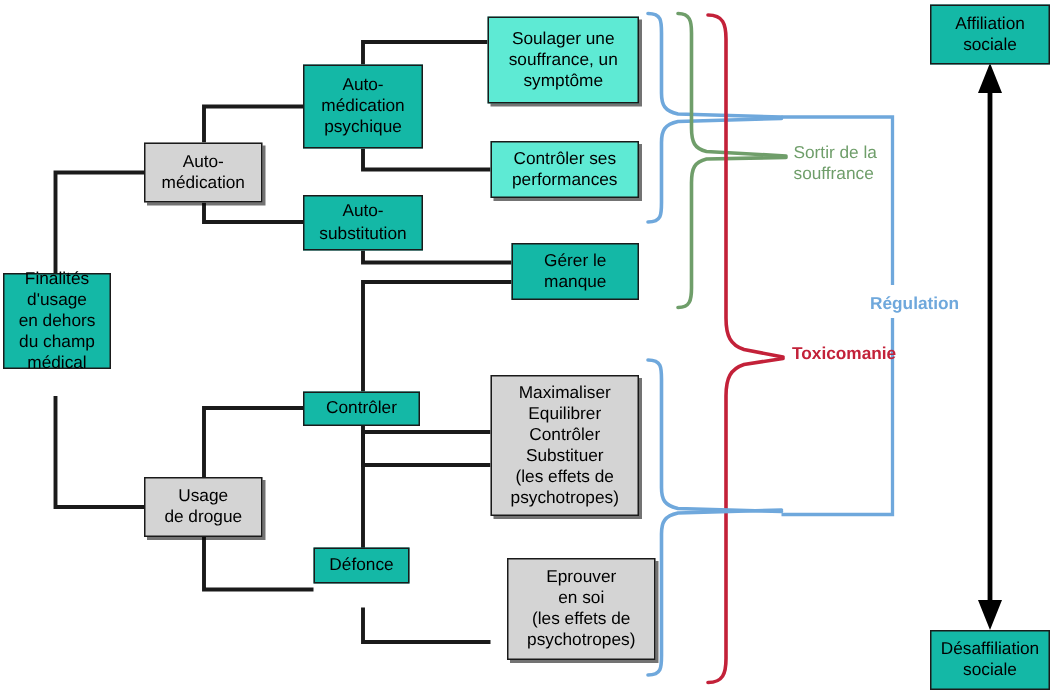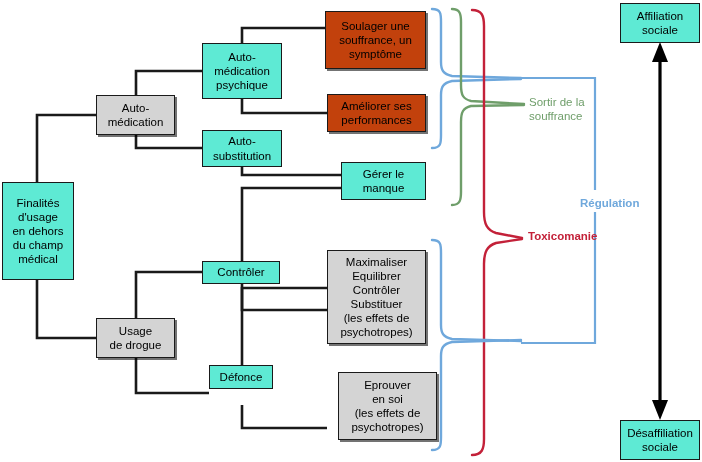--- a/index.html
+++ b/index.html
@@ -3,23 +3,23 @@
 <meta charset="utf-8">
 <style>
   html,body{margin:0;padding:0;background:#ffffff;}
   body{font-family:"Liberation Sans","DejaVu Sans",sans-serif;}
   #stage{position:relative;width:702px;height:462px;overflow:hidden;background:#fff;}
   #svgroot{position:absolute;left:0;top:0;width:702px;height:462px;}
 
   .nodebox{position:absolute;box-sizing:border-box;border:1.6px solid #1a1a1a;
            display:flex;align-items:center;justify-content:center;text-align:center;
            font-size:11.5px;line-height:1.22;color:#000;}
-  .nodebox.plain{background:#5eead4;}
+  .nodebox.plain{background:#14b8a6;}
   .nodebox.shade{background:#d4d4d4;box-shadow:2px 2px 0 rgba(0,0,0,0.55);}
-  .nodebox.lightshade{background:#c2410c;box-shadow:2px 2px 0 rgba(0,0,0,0.55);}
+  .nodebox.lightshade{background:#5eead4;box-shadow:2px 2px 0 rgba(0,0,0,0.55);}
   .nodebox span{display:block;padding:0 3px;white-space:pre-line;}
 
   .clabel{position:absolute;font-size:11.5px;line-height:1.22;white-space:pre-line;}
   .clabel.green{color:#6f9e6a;}
   .clabel.red{color:#c32139;font-weight:bold;}
   .clabel.blue{color:#6fa8dc;font-weight:bold;}
 </style>
 </head>
 <body>
 
@@ -90,21 +90,21 @@
     </g>
 
     <g>
       <line x1="660" y1="52" x2="660" y2="412" stroke="#000" stroke-width="3.2"></line>
       <polygon points="660,42 652,62 668,62" fill="#000"></polygon>
       <polygon points="660,420 652,400 668,400" fill="#000"></polygon>
     </g>
 
   </svg>
 
-  <div class="nodebox plain" style="left: 2px; top: 182px; width: 72px; height: 98px;">
+  <div class="nodebox plain" style="left: 2px; top: 182px; width: 72px; height: 64px;">
     <span>Finalités
 d'usage
 en dehors
 du champ
 médical</span>
   </div>
   <div class="nodebox shade" style="left: 96px; top: 95px; width: 79px; height: 40px;">
     <span>Auto-
 médication</span>
   </div>
@@ -126,21 +126,21 @@
   </div>
   <div class="nodebox plain" style="left: 209px; top: 365px; width: 64px; height: 24px;">
     <span>Défonce</span>
   </div>
   <div class="nodebox lightshade" style="left: 325px; top: 11px; width: 101px; height: 58px;">
     <span>Soulager une
 souffrance, un
 symptôme</span>
   </div>
   <div class="nodebox lightshade" style="left: 327px; top: 94px; width: 99px; height: 38px;">
-    <span>Améliorer ses
+    <span>Contrôler ses
 performances</span>
   </div>
   <div class="nodebox plain" style="left: 341px; top: 162px; width: 85px; height: 38px;">
     <span>Gérer le
 manque</span>
   </div>
   <div class="nodebox shade" style="left: 327px; top: 250px; width: 99px; height: 94px; align-items: center;">
     <span>Maximaliser
 Equilibrer
 Contrôler

